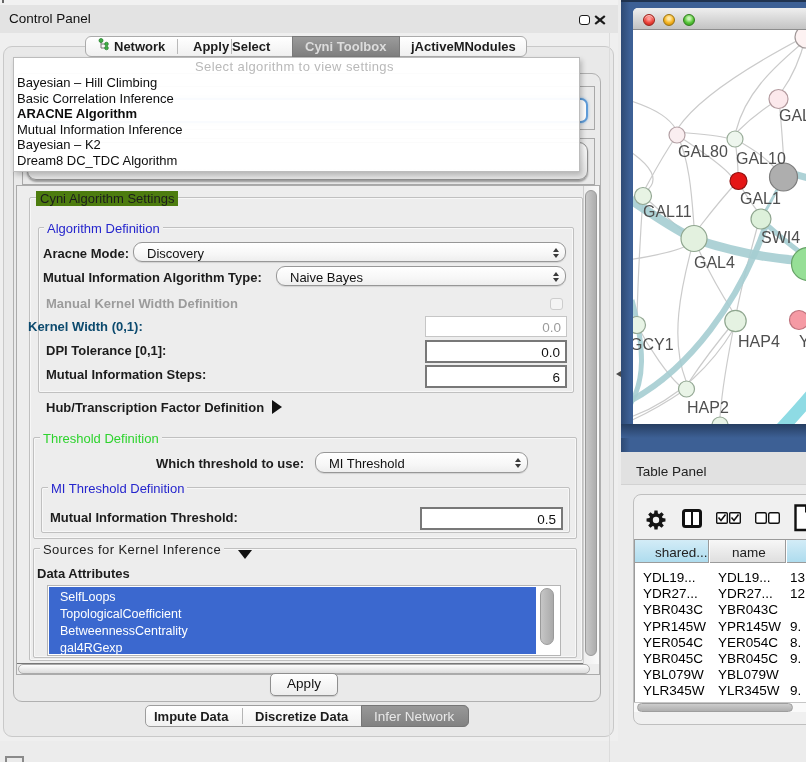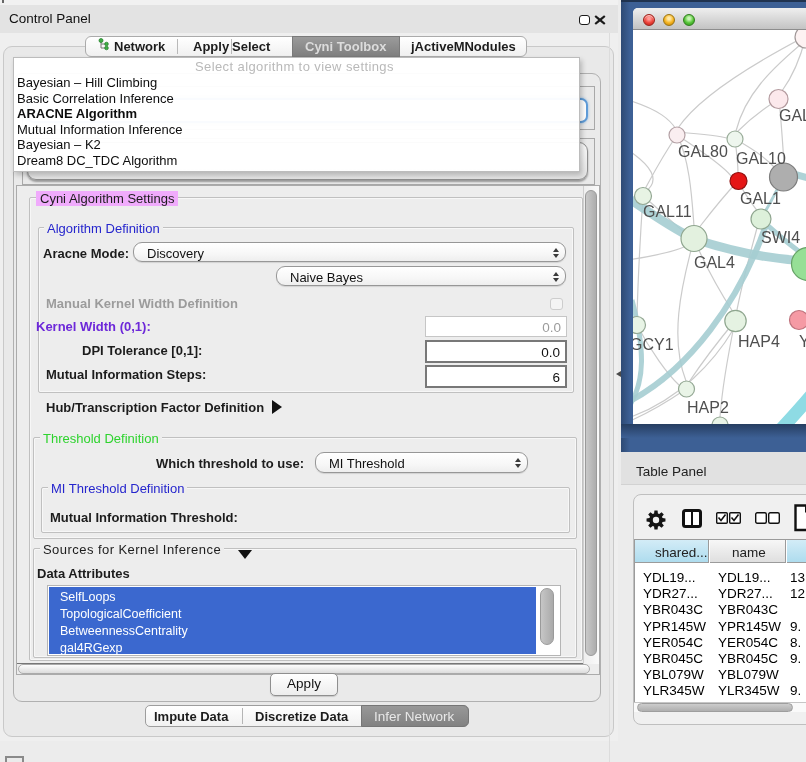--- a/index.html
+++ b/index.html
@@ -61,45 +61,46 @@
 
   <div class="abs" style="left:16px;top:180px;width:584px;height:490px;background:#ededed;border:1px solid #ababab;"></div>
 
   <div class="abs" style="left:583px;top:181px;width:16px;height:478px;background:linear-gradient(90deg,#efefef,#fafafa);border-left:1px solid #cfcfcf;"></div>
   <div class="abs" style="left:585px;top:185px;width:12px;height:466px;background:linear-gradient(90deg,#c9c9c9,#adadad);border:1px solid #9a9a9a;border-radius:7px;"></div>
 
   <div class="abs" style="left:17px;top:658px;width:566px;height:11px;background:#ececec;border-top:1px solid #777;"></div>
   <div class="abs" style="left:18px;top:659px;width:572px;height:10px;background:linear-gradient(#fdfdfd,#dcdcdc);border:1px solid #aaa;border-radius:5px;"></div>
 
   <div class="group" style="left:29px;top:192px;width:554px;height:464px;"></div>
-  <div class="abs" style="left:36px;top:186px;background:#f0abfc;padding:0 4px;font-size:13px;color:#1c1c1c;">Cyni Algorithm Settings</div>
+  <div class="abs" style="left:36px;top:186px;background:#4d7c0f;padding:0 4px;font-size:13px;color:#1c1c1c;">Cyni Algorithm Settings</div>
 
   <div class="group" style="left:38px;top:222px;width:536px;height:166px;"></div>
   <div class="abs" style="left:44px;top:216px;background:#ededed;padding:0 3px;font-size:13px;color:#2525cd;">Algorithm Definition</div>
 
   <div class="abs lbl" style="left:43px;top:241px;">Aracne Mode:</div>
   <div class="combo" style="left:133px;top:237px;width:433px;height:20px;">
     <div class="ctext">Discovery</div>
     <div class="carr">
         <div class="up"></div>
         <div class="dn"></div>
       </div>
   </div>
+  <div class="abs lbl" style="left:43px;top:265px;">Mutual Information Algorithm Type:</div>
   <div class="combo" style="left:276px;top:261px;width:290px;height:20px;">
     <div class="ctext">Naive Bayes</div>
     <div class="carr">
         <div class="up"></div>
         <div class="dn"></div>
       </div>
   </div>
   <div class="abs lbl" style="left:46px;top:291px;color:#9c9c9c;">Manual Kernel Width Definition</div>
   <div class="abs" style="left:550px;top:293px;width:13px;height:12px;background:#f4f4f4;border:1px solid #cdcdcd;border-radius:3px;"></div>
-  <div class="abs lbl" style="left:36px;top:314px;color:#6d28d9;">Kernel Width (0,1):</div>
+  <div class="abs lbl" style="left:28px;top:314px;color:#0c4a6e;">Kernel Width (0,1):</div>
   <div class="field" style="left:425px;top:311px;width:142px;height:21px;border:1px solid #c6c6c6;color:#9c9c9c;">0.0</div>
-  <div class="abs lbl" style="left:46px;top:338px;margin-left:36px;">DPI Tolerance [0,1]:</div>
+  <div class="abs lbl" style="left:46px;top:338px;">DPI Tolerance [0,1]:</div>
   <div class="field" style="left:425px;top:335px;width:142px;height:23px;border:2px solid #787878;">0.0</div>
   <div class="abs lbl" style="left:46px;top:362px;">Mutual Information Steps:</div>
   <div class="field" style="left:425px;top:360px;width:142px;height:23px;border:2px solid #787878;">6</div>
 
   <div class="abs lbl" style="left:46px;top:395px;">Hub/Transcription Factor Definition</div>
   <div class="abs" style="left:272px;top:395px;width:0;height:0;border-top:7px solid transparent;border-bottom:7px solid transparent;border-left:10px solid #111;"></div>
 
   <div class="group" style="left:33px;top:432px;width:544px;height:102px;"></div>
   <div class="abs" style="left:40px;top:426px;background:#ededed;padding:0 3px;font-size:13px;color:#2ed32e;">Threshold Definition</div>
   <div class="abs lbl" style="left:104px;top:451px;width:200px;text-align:right;">Which threshold to use:</div>
@@ -107,20 +108,21 @@
     <div class="ctext">MI Threshold</div>
     <div class="carr">
         <div class="up"></div>
         <div class="dn"></div>
       </div>
   </div>
 
   <div class="group" style="left:41px;top:482px;width:529px;height:46px;"></div>
   <div class="abs" style="left:48px;top:476px;background:#ededed;padding:0 3px;font-size:13px;color:#2525cd;">MI Threshold Definition</div>
   <div class="abs lbl" style="left:50px;top:505px;">Mutual Information Threshold:</div>
+  <div class="field" style="left:420px;top:502px;width:143px;height:23px;border:2px solid #787878;">0.5</div>
 
   <div class="group" style="left:33px;top:543px;width:544px;height:110px;"></div>
   <div class="abs" style="left:40px;top:537px;background:#ededed;padding:0 3px;font-size:13px;letter-spacing:0.45px;color:#1c1c1c;">Sources for Kernel Inference</div>
   <div class="abs" style="left:238px;top:545px;width:0;height:0;border-left:7px solid transparent;border-right:7px solid transparent;border-top:9px solid #111;"></div>
   <div class="abs lbl" style="left:37px;top:561px;">Data Attributes</div>
 
   <div class="abs" style="left:47px;top:580px;width:514px;height:71px;background:#fff;border:1px solid #b5b5b5;"></div>
   <div class="abs" style="left:49px;top:582px;width:487px;height:67px;background:#3b68cf;"></div>
   <div class="abs" style="left:60px;top:584px;font-size:12.5px;color:#fff;line-height:16.9px;">SelfLoops<br>TopologicalCoefficient<br>BetweennessCentrality<br>gal4RGexp</div>
   <div class="abs" style="left:540px;top:583px;width:14px;height:57px;background:linear-gradient(90deg,#c6c6c6,#aaaaaa);border:1px solid #9a9a9a;border-radius:7px;"></div>

